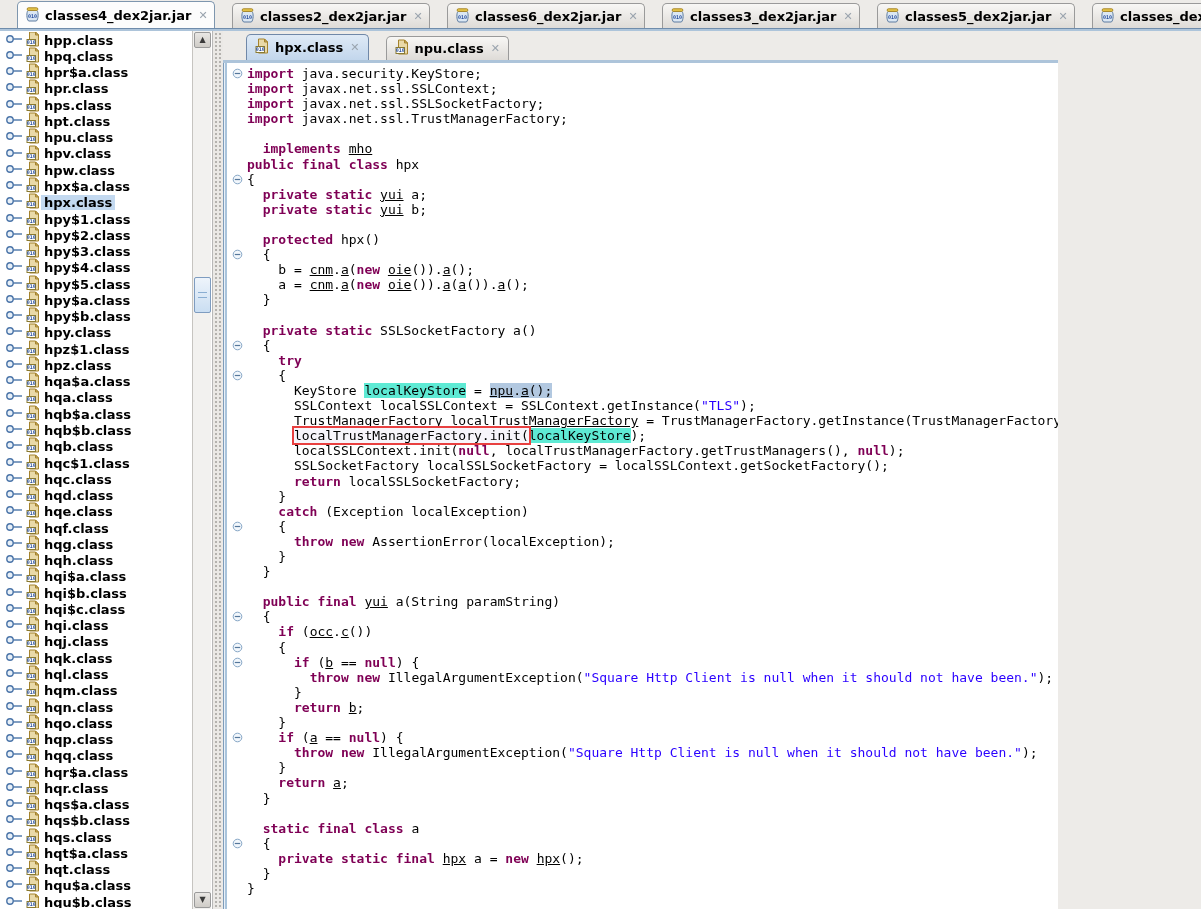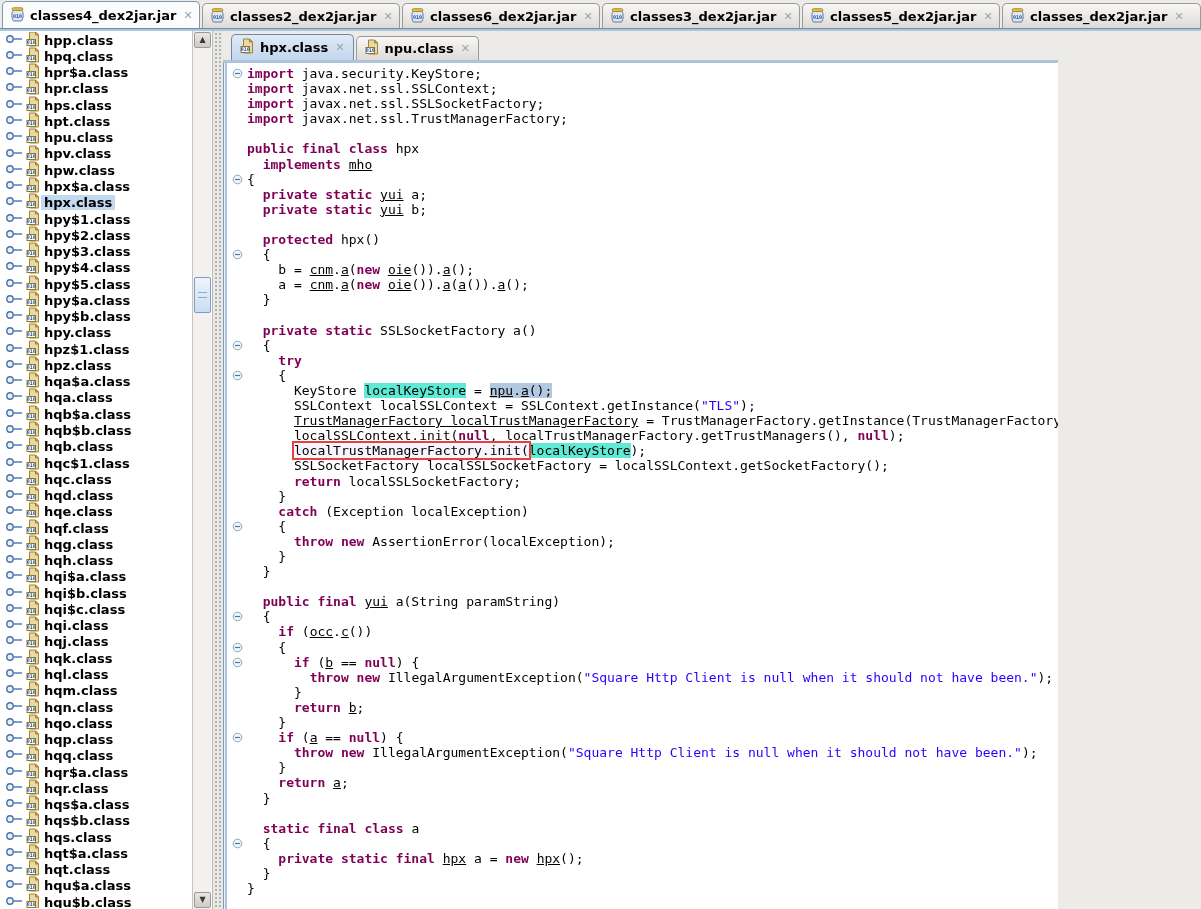--- a/index.html
+++ b/index.html
@@ -6,21 +6,21 @@
   .app{position:relative;width:1201px;height:909px;overflow:hidden;background:#edebe8;
        font-family:"DejaVu Sans","Liberation Sans",sans-serif;font-size:13px;color:#000;}
 
   
   .jarbar{position:absolute;left:0;top:0;width:1201px;height:28px;background:#edebe8;
           display:flex;align-items:flex-end;}
   .jarbar-border{position:absolute;left:0;top:28px;width:1201px;height:3px;
                  background:linear-gradient(#6f8cab 1px,#adc4da 1px);}
   .tab{display:flex;align-items:center;gap:5px;height:25px;padding:0 8px 0 7px;
        border:1px solid #9a9a9a;border-bottom:none;border-radius:5px 5px 0 0;
-       background:linear-gradient(#f8f7f5,#deDBd7);margin-left:2px;box-sizing:border-box;
+       background:linear-gradient(#f8f7f5,#deDBd7);margin-left:17px;box-sizing:border-box;
        white-space:nowrap;cursor:default;}
   .tab.active{background:#fcfcfc;border-color:#7e96ae;height:27px;}
   .tab .lbl{font-weight:600;font-size:13px;}
   .tab .closex{color:#9aa4ae;font-size:11px;font-weight:bold;margin-left:2px;line-height:1;}
   .jarbar .tab{width:198px;}
   .jarbar .tab:last-child{width:200px;}
 
   
   .main{position:absolute;left:0;top:31px;width:1058px;height:878px;display:flex;}
 
@@ -901,25 +901,25 @@
             <div class="cl">
               <span class="gut"></span>
               <span class="txt"><span class="k">import </span><span class="p">javax.net.ssl.TrustManagerFactory;</span></span>
             </div>
             <div class="cl">
               <span class="gut"></span>
               <span class="txt">&nbsp;</span>
             </div>
             <div class="cl">
               <span class="gut"></span>
+              <span class="txt"><span class="p">  </span><span class="k">implements </span><span class="l">mho</span></span>
+            </div>
+            <div class="cl">
+              <span class="gut"></span>
               <span class="txt"><span class="k">public final class </span><span class="p">hpx</span></span>
-            </div>
-            <div class="cl">
-              <span class="gut"></span>
-              <span class="txt"><span class="p">  </span><span class="k">implements </span><span class="l">mho</span></span>
             </div>
             <div class="cl">
               <span class="gut">
                 <svg width="11" height="11" viewBox="0 0 11 11">
                   <circle cx="5.5" cy="5.5" r="4.3" fill="#f2f7fc" stroke="#86a6c6"></circle>
                   <line x1="2.8" y1="5.5" x2="8.2" y2="5.5" stroke="#55779b" stroke-width="1.2"></line>
                 </svg>
               </span>
               <span class="txt"><span class="p">{</span></span>
             </div>
@@ -997,25 +997,25 @@
             <div class="cl">
               <span class="gut"></span>
               <span class="txt"><span class="p">      SSLContext localSSLContext = SSLContext.getInstance(</span><span class="s">"TLS"</span><span class="p">);</span></span>
             </div>
             <div class="cl">
               <span class="gut"></span>
               <span class="txt"><span class="p">      </span><span class="l">TrustManagerFactory localTrustManagerFactory</span><span class="p"> = TrustManagerFactory.getInstance(TrustManagerFactory.getDefaultAlgorithm());</span></span>
             </div>
             <div class="cl">
               <span class="gut"></span>
+              <span class="txt"><span class="p">      </span><span class="x">localTrustManagerFactory.init(</span><span class="g">localKeyStore</span><span class="p">);</span></span>
+            </div>
+            <div class="cl">
+              <span class="gut"></span>
               <span class="txt"><span class="p">      localSSLContext.init(</span><span class="k">null</span><span class="p">, localTrustManagerFactory.getTrustManagers(), </span><span class="k">null</span><span class="p">);</span></span>
-            </div>
-            <div class="cl">
-              <span class="gut"></span>
-              <span class="txt"><span class="p">      </span><span class="x">localTrustManagerFactory.init(</span><span class="g">localKeyStore</span><span class="p">);</span></span>
             </div>
             <div class="cl">
               <span class="gut"></span>
               <span class="txt"><span class="p">      SSLSocketFactory localSSLSocketFactory = localSSLContext.getSocketFactory();</span></span>
             </div>
             <div class="cl">
               <span class="gut"></span>
               <span class="txt"><span class="p">      </span><span class="k">return </span><span class="p">localSSLSocketFactory;</span></span>
             </div>
             <div class="cl">

